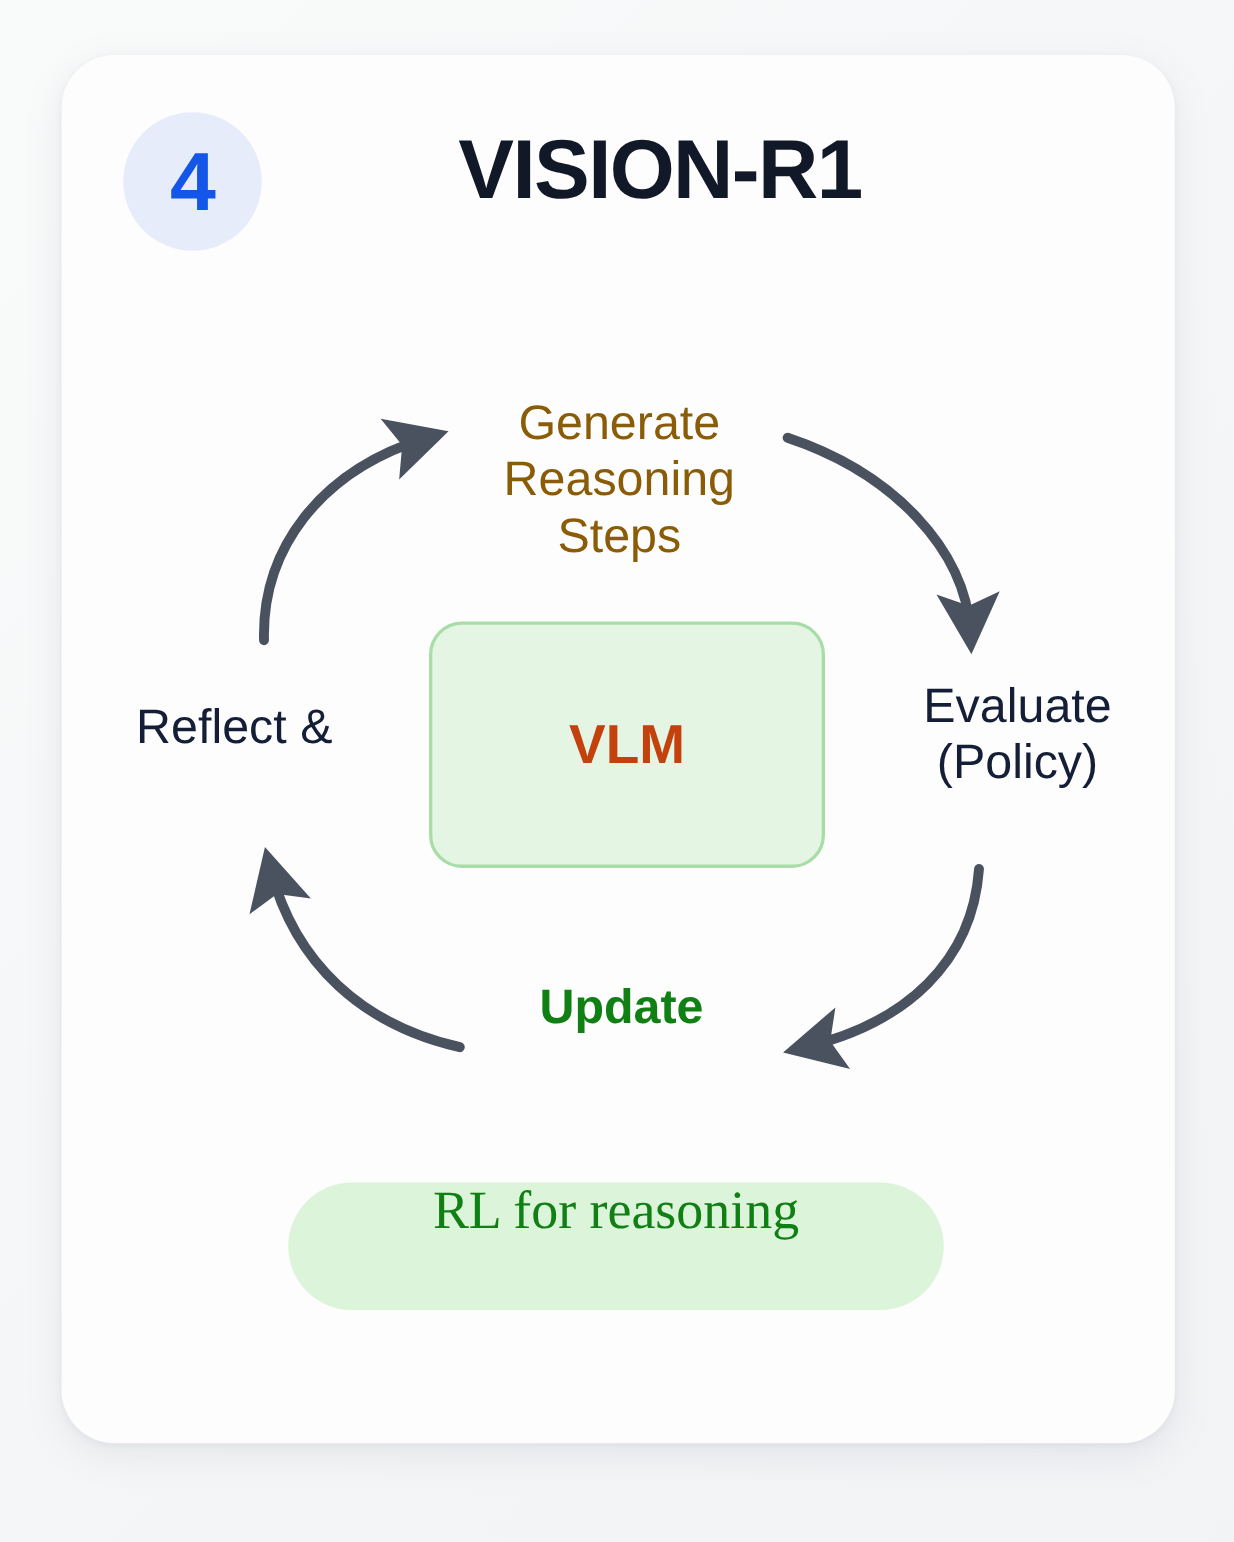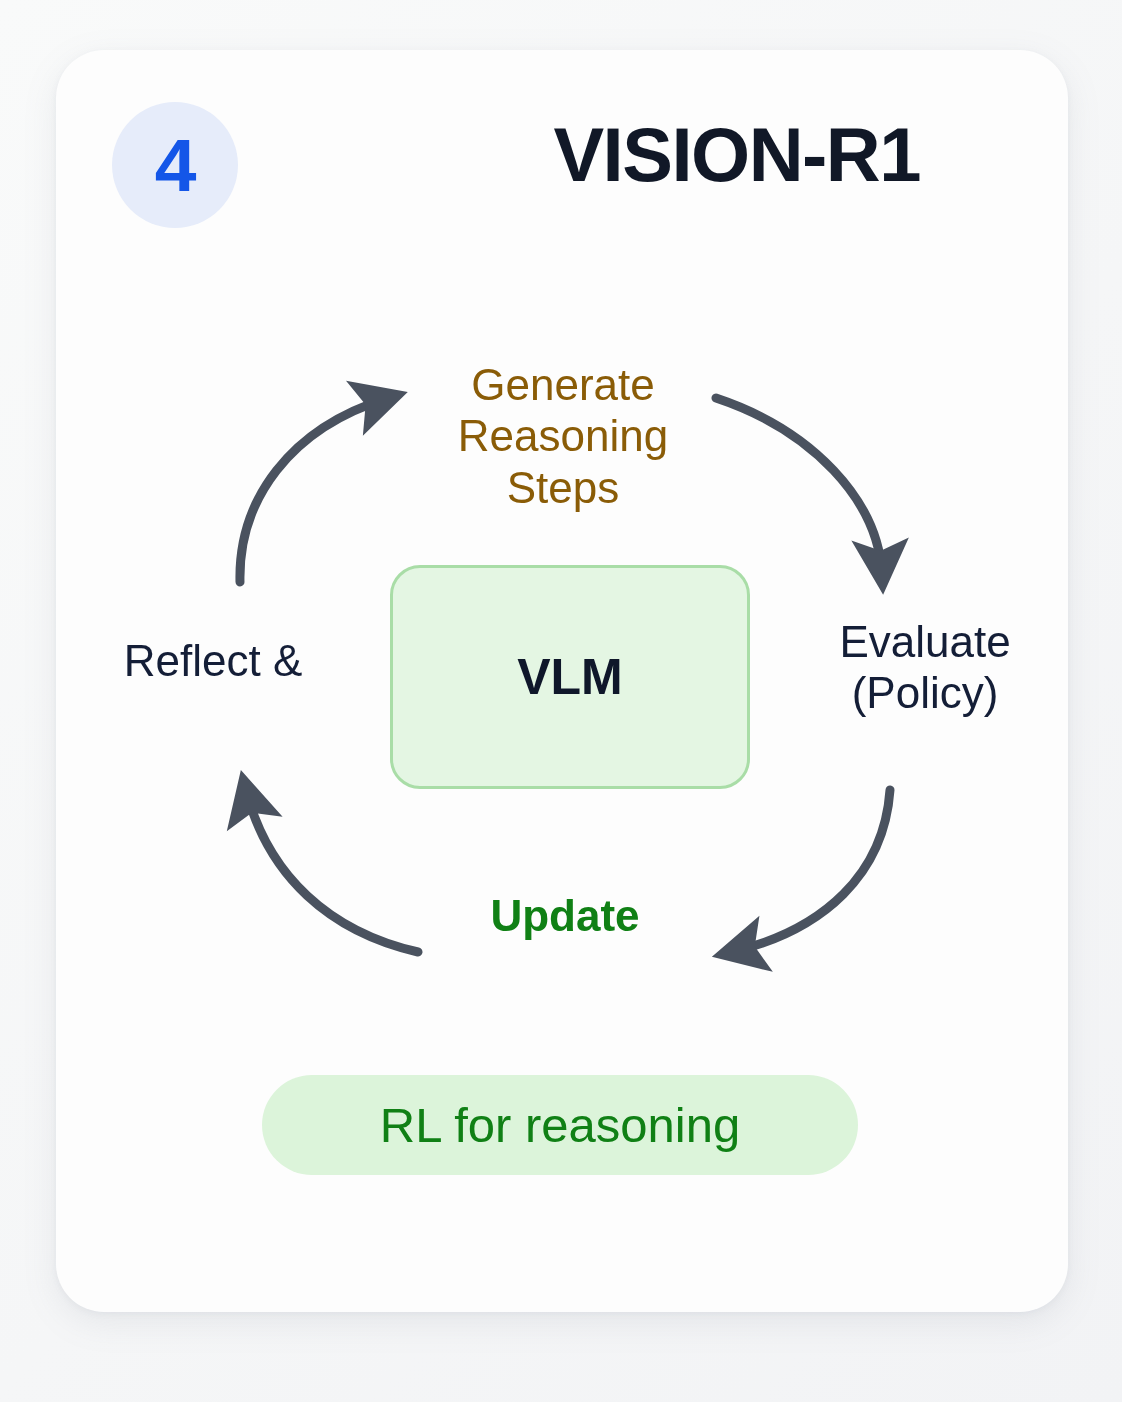--- a/index.html
+++ b/index.html
@@ -53,21 +53,21 @@
     color: #1456e8;
     line-height: 1;
     letter-spacing: -1px;
   }
 
   .title {
     position: absolute;
     left: 280px;
     top: 113px;
     width: 640px;
-    text-align: right;
+    text-align: center;
     font-size: 76px;
     font-weight: bold;
     letter-spacing: -1.5px;
     color: #111827;
     line-height: 1.1;
   }
   .arrows-svg {
     position: absolute;
     left: 0;
     top: 0;
@@ -123,37 +123,37 @@
     border-radius: 30px;
     box-sizing: border-box;
     display: flex;
     flex-direction: column;
     align-items: center;
     justify-content: center;
   }
   .center-line {
     font-size: 50px;
     font-weight: bold;
-    color: #0f172a;
+    color: #c2410c;
     line-height: 1.22;
     text-align: center;
   }
 
   
   .pill {
     position: absolute;
     left: 262px;
     top: 1075px;
     width: 596px;
-    height: 100px;
+    height: 116px;
     background: #dcf4da;
     border-radius: 58px;
     display: flex;
-    align-items: center;
     justify-content: center;
+    font-family: Liberation Serif, serif;
   }
   .pill-text {
     font-size: 49px;
     color: #108015;
     line-height: 1;
   }
 </style>
 </head>
 <body>
 

